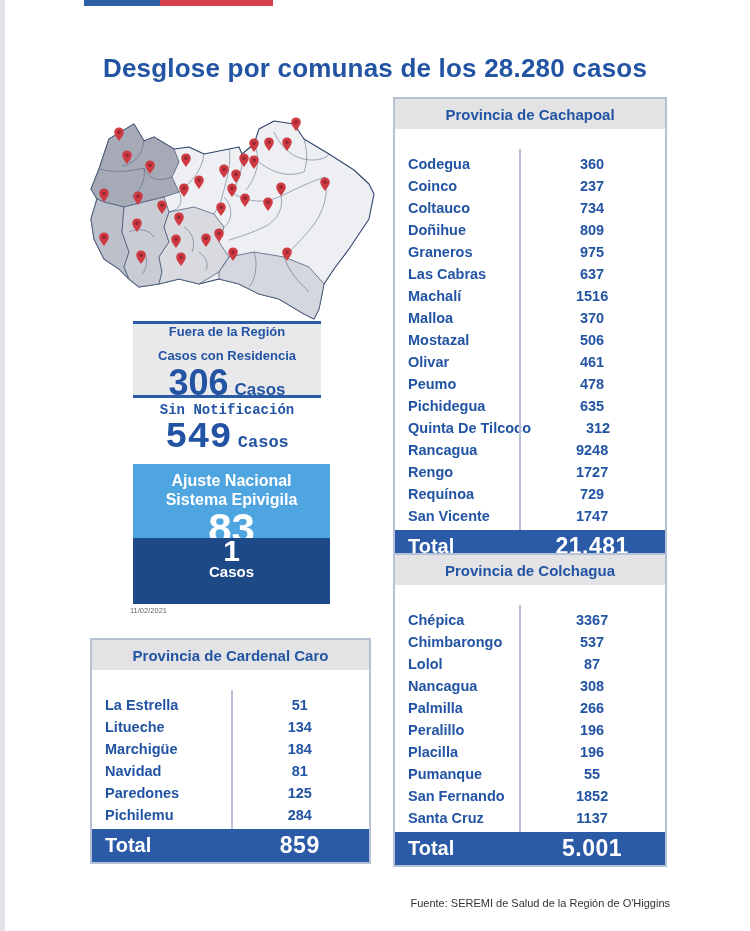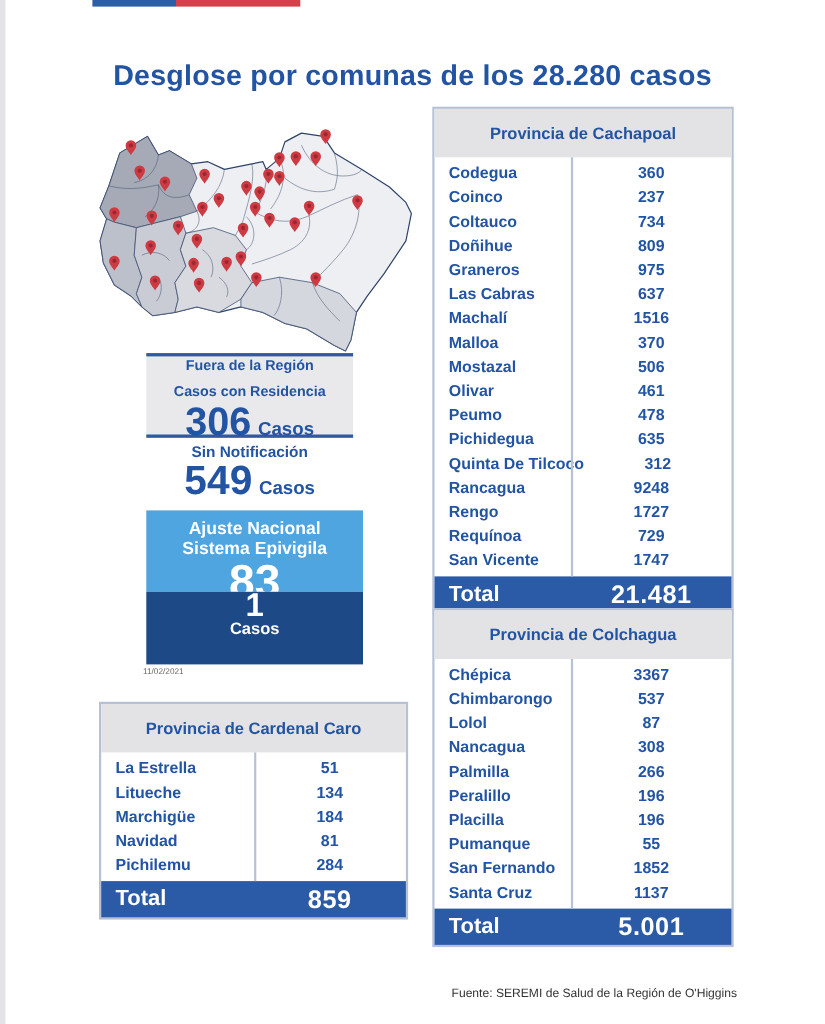--- a/index.html
+++ b/index.html
@@ -17,21 +17,21 @@
   .map { position:absolute; left:84px; top:102px; width:294px; height:220px; }
 
   .box-res { position:absolute; left:133px; top:321px; width:188px; height:77px;
              background:#e9e9eb; border-top:3px solid #2b5aa7; border-bottom:3px solid #2b5aa7;
              text-align:center; color:#2254a3; box-sizing:border-box; }
   .box-res .l1 { font-size:13px; font-weight:700; line-height:16px; margin-top:8px; }
   .bignum-row { display:flex; justify-content:center; align-items:baseline; gap:6px; margin-top:2px; }
   .bignum { font-size:36px; font-weight:700; line-height:34px; }
   .unit { font-size:17px; font-weight:700; }
 
-  .box-sin { position:absolute; left:133px; top:402px; width:188px; text-align:center; color:#2254a3; }
+  .box-sin { position:absolute; left:133px; top:402px; width:188px; text-align:center; color:#2254a3;font-family:Liberation Mono, monospace; }
   .box-sin .t { font-size:14px; font-weight:700; }
   .box-sin .bignum { font-size:37px; }
 
   .box-epi { position:absolute; left:133px; top:464px; width:197px; height:74px;
              background:#4fa5e0; color:#fff; text-align:center; }
   .box-epi .l { font-size:16px; font-weight:700; line-height:19px; }
   .box-epi .lwrap { padding-top:7px; }
   .box-epi .n { font-size:42px; font-weight:700; line-height:40px; }
 
   .box-minsal { position:absolute; left:133px; top:538px; width:197px; height:66px;
@@ -39,23 +39,23 @@
   .box-minsal .t { font-size:13.5px; font-weight:700; margin-top:7px; }
   .box-minsal .n { font-size:30px; font-weight:700; line-height:26px; }
   .box-minsal .u { font-size:15px; font-weight:700; line-height:15px; }
 
   .date-note { position:absolute; left:130px; top:606px; font-size:7.5px; color:#666; }
 
   .table { position:absolute; background:#fff; border:2px solid #b7c1d6; box-sizing:border-box; }
   .t-cachapoal { left:393px; top:97px; width:274px; }
   .t-colchagua { left:393px; top:553px; width:274px; }
   .t-caro      { left:90px;  top:638px; width:281px; }
-  .thead { height:44px; background:#e3e3e5; display:flex; align-items:center; justify-content:center;
+  .thead { height:30px; background:#e3e3e5; display:flex; align-items:center; justify-content:center;
            font-size:15px; font-weight:700; color:#2254a3; }
-  .tbody { position:relative; padding:4px 0 3px; }
+  .tbody { position:relative; padding:4px 0 3px;margin-top:20px; }
   .tbody .divider { position:absolute; left:46%; top:0; bottom:0; width:2px; background:#b7c1d6; }
   .t-caro .tbody .divider { left:50%; }
   .trow { display:flex; align-items:center; height:22px; }
   .tname { flex:0 0 46%; padding-left:13px; box-sizing:border-box; font-size:14.5px; font-weight:700;
            color:#2254a3; white-space:nowrap; }
   .t-caro .tname { flex-basis:50%; }
   .tval { flex:1; text-align:center; font-size:14.5px; font-weight:700; color:#2254a3; }
   .tfoot { height:33px; background:#2b5aa7; display:flex; align-items:center; color:#fff; }
   .tfoot .tl { flex:0 0 46%; padding-left:13px; box-sizing:border-box; font-size:20px; font-weight:700; }
   .t-caro .tfoot .tl { flex-basis:50%; }
@@ -332,20 +332,24 @@
         </div>
       <div class="trow">
           <span class="tname">Marchigüe</span>
           <span class="tval">184</span>
         </div>
       <div class="trow">
           <span class="tname">Navidad</span>
           <span class="tval">81</span>
         </div>
       <div class="trow">
+          <span class="tname">Paredones</span>
+          <span class="tval">125</span>
+        </div>
+      <div class="trow">
           <span class="tname">Pichilemu</span>
           <span class="tval">284</span>
         </div>
     </div>
     <div class="tfoot">
       <span class="tl">Total</span>
       <span class="tv">859</span>
     </div>
   </div>
 

